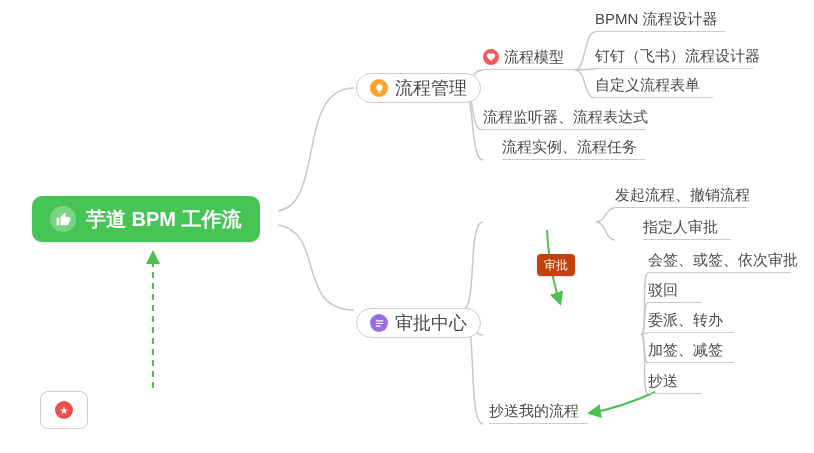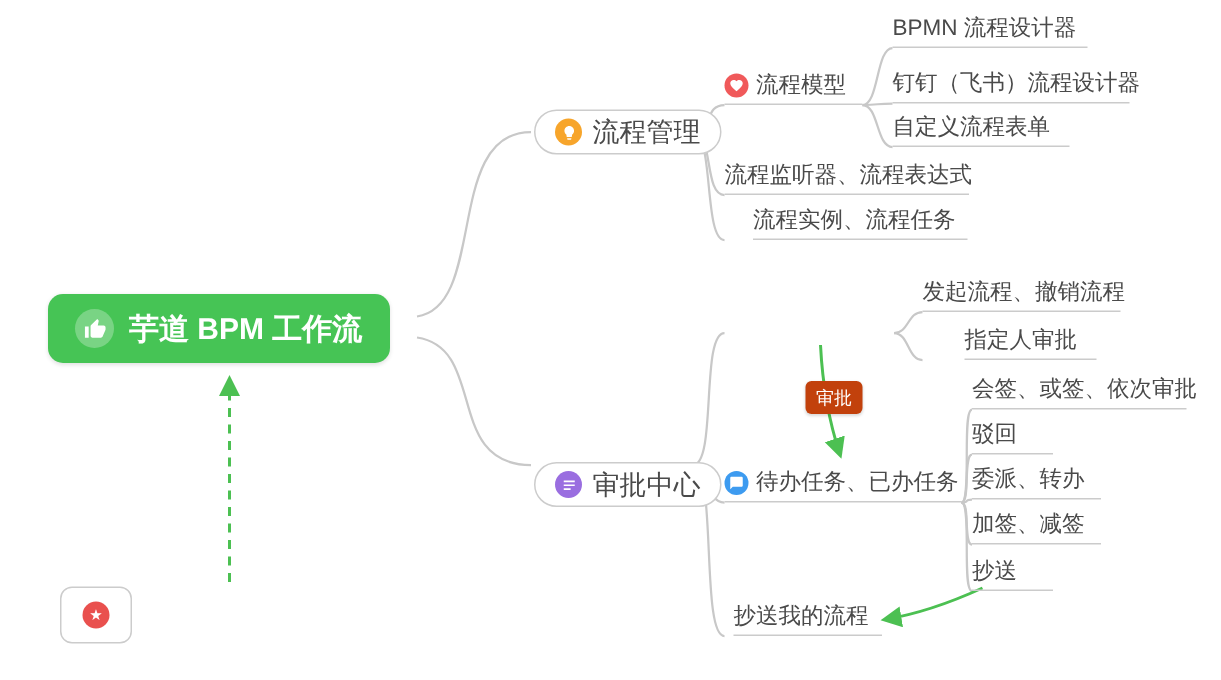--- a/index.html
+++ b/index.html
@@ -151,28 +151,20 @@
   </div>
 
 
   <div class="item" style="left:615px;top:187px;width:132px;">
     <span>发起流程、撤销流程</span>
   </div>
   <div class="item" style="left:615px;top:219px;width:88px;margin-left:28px;">
     <span>指定人审批</span>
   </div>
 
-  <div class="item" style="left:483px;top:314px;width:158px;">
-    <span class="sicon" style="background:#3d9bf0">
-      <svg viewBox="0 0 24 24">
-          <path d="M20 2H4c-1.1 0-2 .9-2 2v18l4-4h14c1.1 0 2-.9 2-2V4c0-1.1-.9-2-2-2z"></path>
-        </svg>
-    </span>
-    <span>待办任务、已办任务</span>
-  </div>
 
   <div class="item" style="left:648px;top:252px;width:143px;">
     <span>会签、或签、依次审批</span>
   </div>
   <div class="item" style="left:648px;top:282px;width:54px;">
     <span>驳回</span>
   </div>
   <div class="item" style="left:648px;top:312px;width:86px;">
     <span>委派、转办</span>
   </div>

